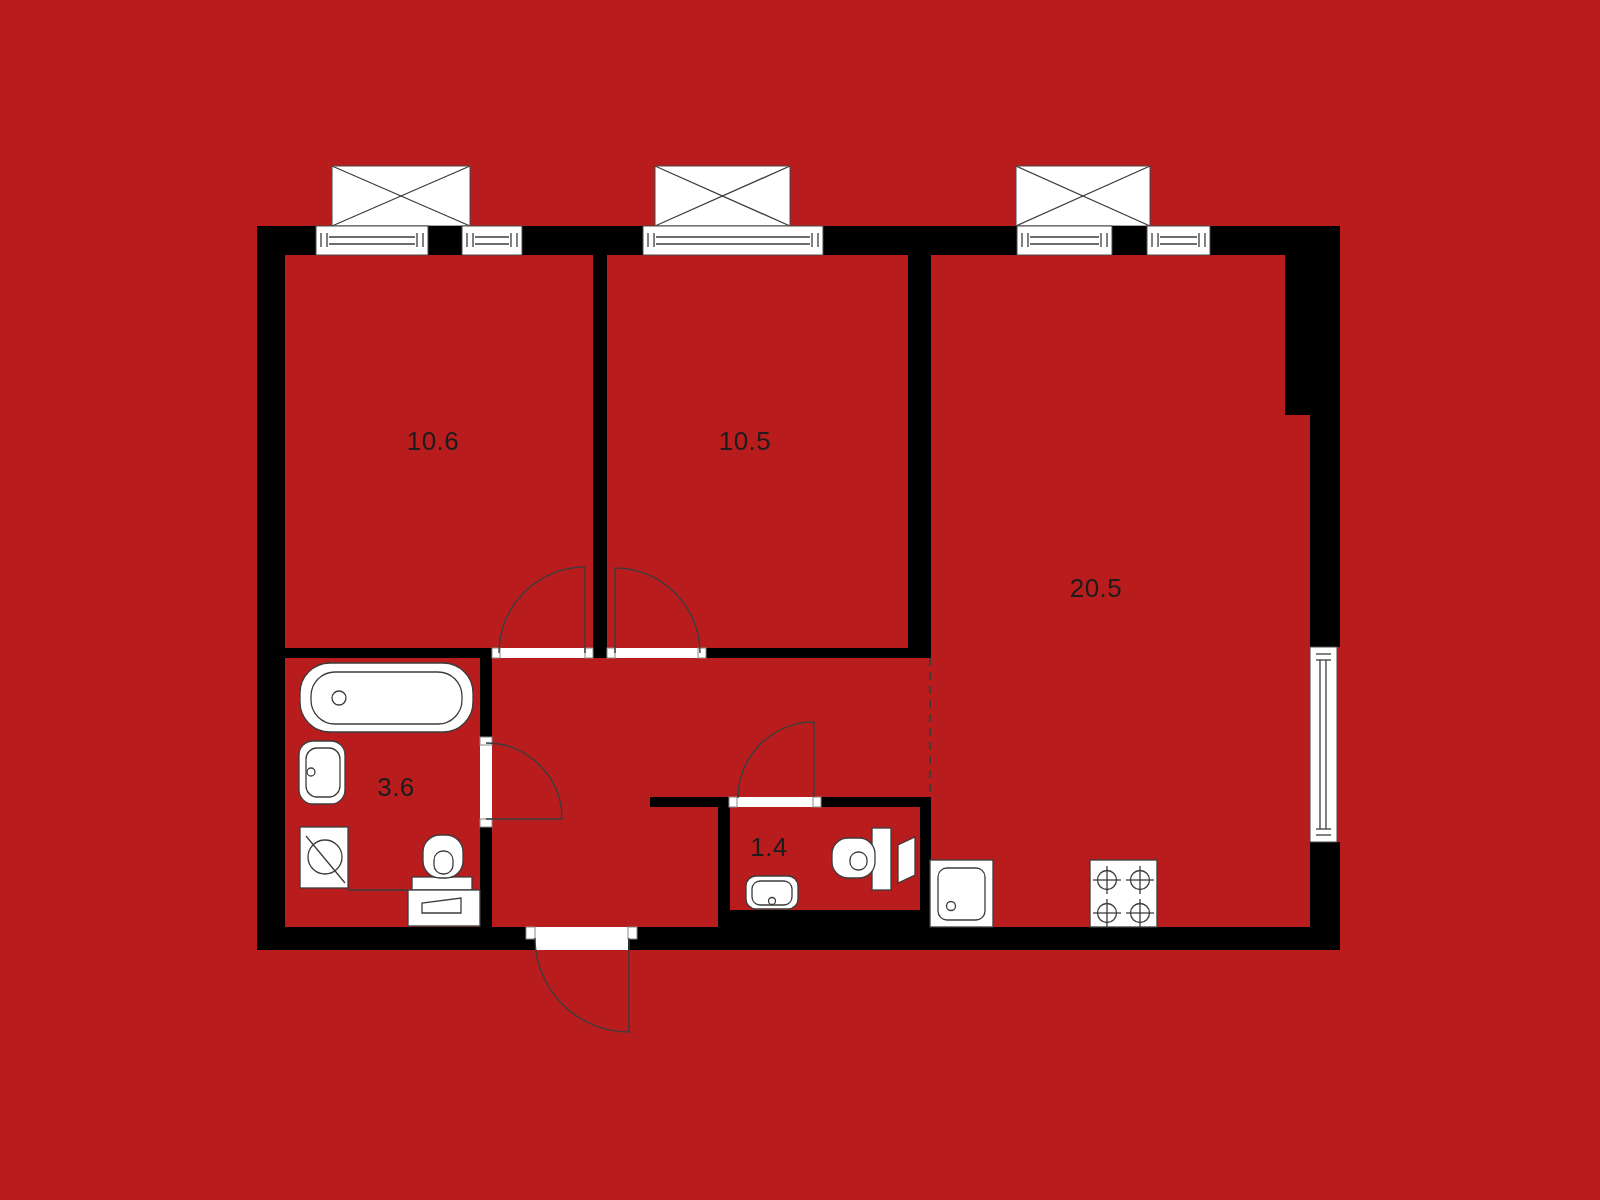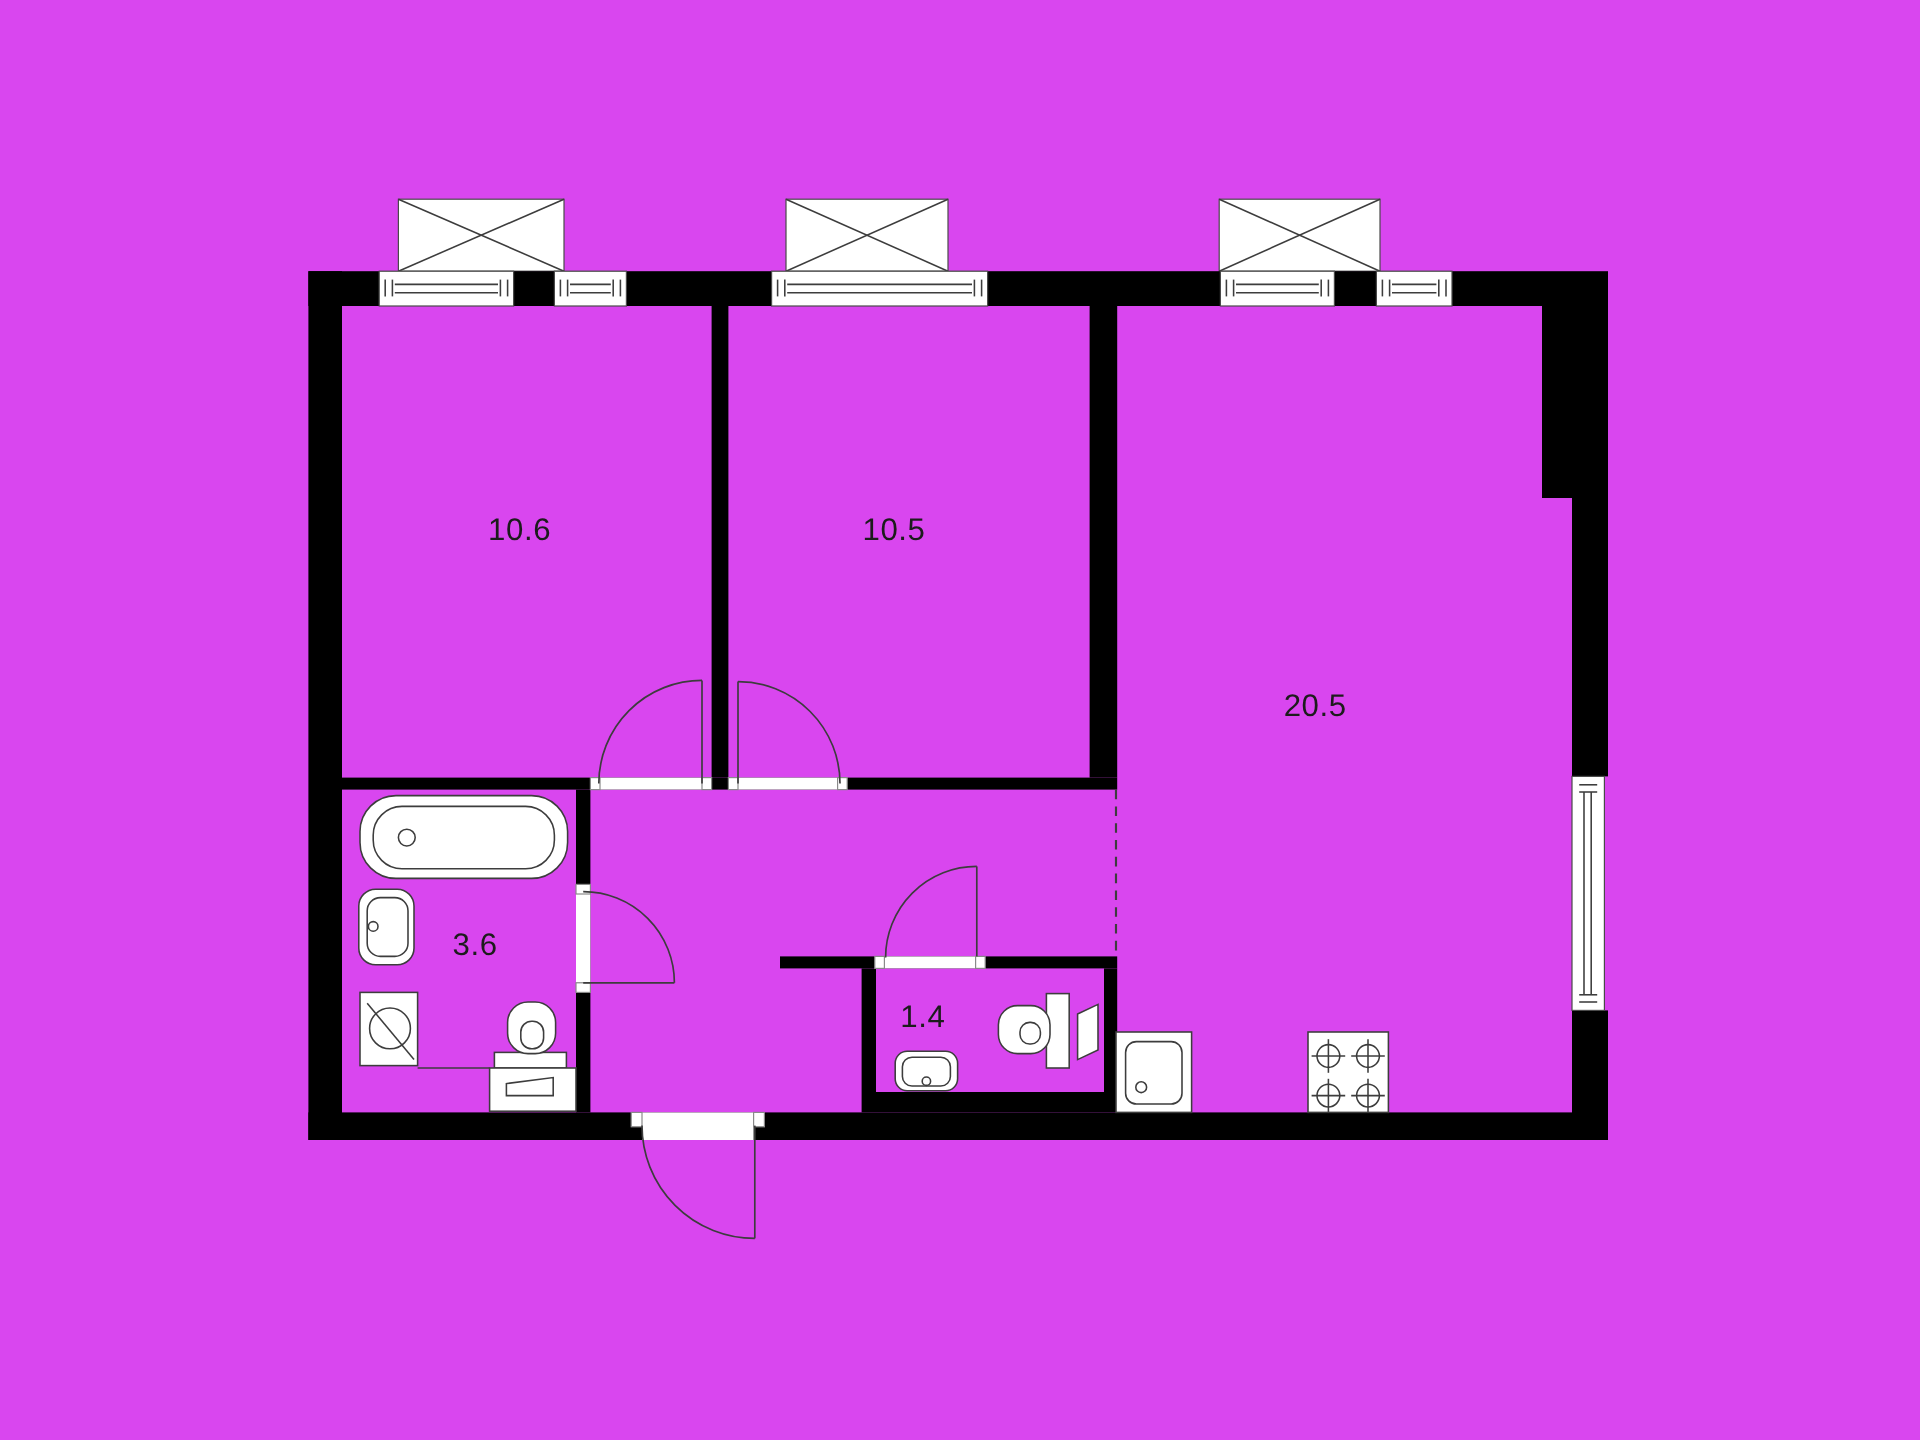--- a/index.html
+++ b/index.html
@@ -1,16 +1,16 @@
 <!DOCTYPE html>
 <html><head>
 <meta charset="utf-8">
 <style>
   html,body{margin:0;padding:0;background:#ffffff;}
-  .stage{width:1600px;height:1200px;position:relative;background:#d946ef;
+  .stage{width:1600px;height:1200px;position:relative;background:#b91c1c;
          font-family:"Liberation Sans", sans-serif;}
   svg{display:block;}
   .wall{fill:#000000;stroke:none;}
   .openfill{fill:#ffffff;stroke:none;}
   .winbox{fill:#ffffff;stroke:#4a4a4a;stroke-width:1;}
   .jamb{fill:#ffffff;stroke:#8a8a8a;stroke-width:1;}
   .ln{stroke:#3d3d3d;stroke-width:1.3;fill:none;}
   .fix{stroke:#3d3d3d;stroke-width:1.3;fill:#ffffff;}
   .door{stroke:#3d3d3d;stroke-width:1.4;fill:none;}
   .zone{stroke:#3d3d3d;stroke-width:1.8;stroke-dasharray:8 6;fill:none;}

